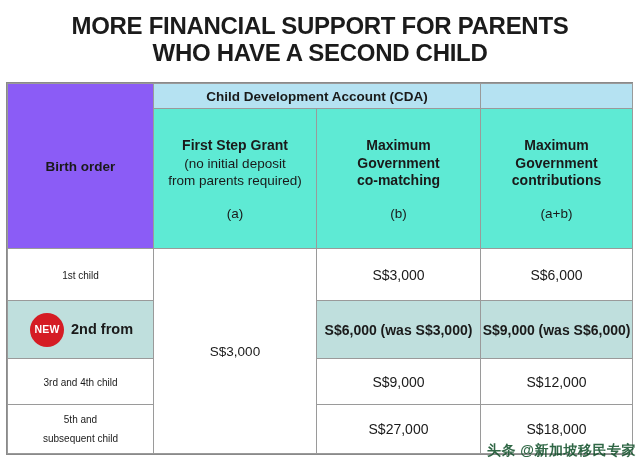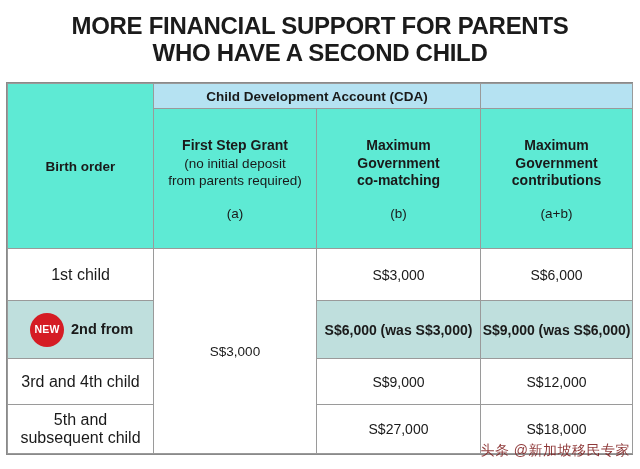--- a/index.html
+++ b/index.html
@@ -65,21 +65,21 @@
   col.c-contrib { width: 152px; }
 
   
   .hdr-blue {
     background: #b5e2f2;
     font-weight: bold;
     font-size: 14.5px;
   }
   .hdr-blue.empty { background: #b5e2f2; }
   .birth-cell {
-    background: #5eead4;
+    background: #8b5cf6;
     font-weight: bold;
     font-size: 15px;
   }
   .hdr-white {
     background: #5eead4;
     padding: 8px 6px 6px 6px !important;
   }
   .hdr-strong {
     font-weight: bold;
     font-size: 14px;
@@ -94,21 +94,21 @@
   }
   .hdr-note {
     display: block;
     margin-top: 15px;
     font-size: 13.5px;
     font-weight: normal;
   }
 
   
   .row-label {
-    font-size: 16px;
+    font-size: 10px;
     line-height: 17px;
   }
   .row-label.two-line { line-height: 18px; }
 
   .highlight { background: #bfdfdd; }
   .highlight .row-label,
   .highlight .val { font-weight: bold; }
 
   .val { font-size: 14px; line-height: 18px; }
 
@@ -140,25 +140,25 @@
     flex: 0 0 auto;
   }
   .badge-label {
     font-size: 14.5px;
     font-weight: bold;
   }
 
   
   .watermark {
     position: absolute;
-    right: 10px;
+    right: 4px;
     bottom: 9px;
     font-size: 14px;
-    font-weight: normal;
-    color: #7f1d1d;
+    font-weight: bold;
+    color: #14532d;
     opacity: 0.88;
     white-space: nowrap;
     letter-spacing: 0.5px;
   }
 </style>
 </head>
 <body>
 
 <div class="title-block">
   <div class="title-line">MORE FINANCIAL SUPPORT FOR PARENTS</div>

